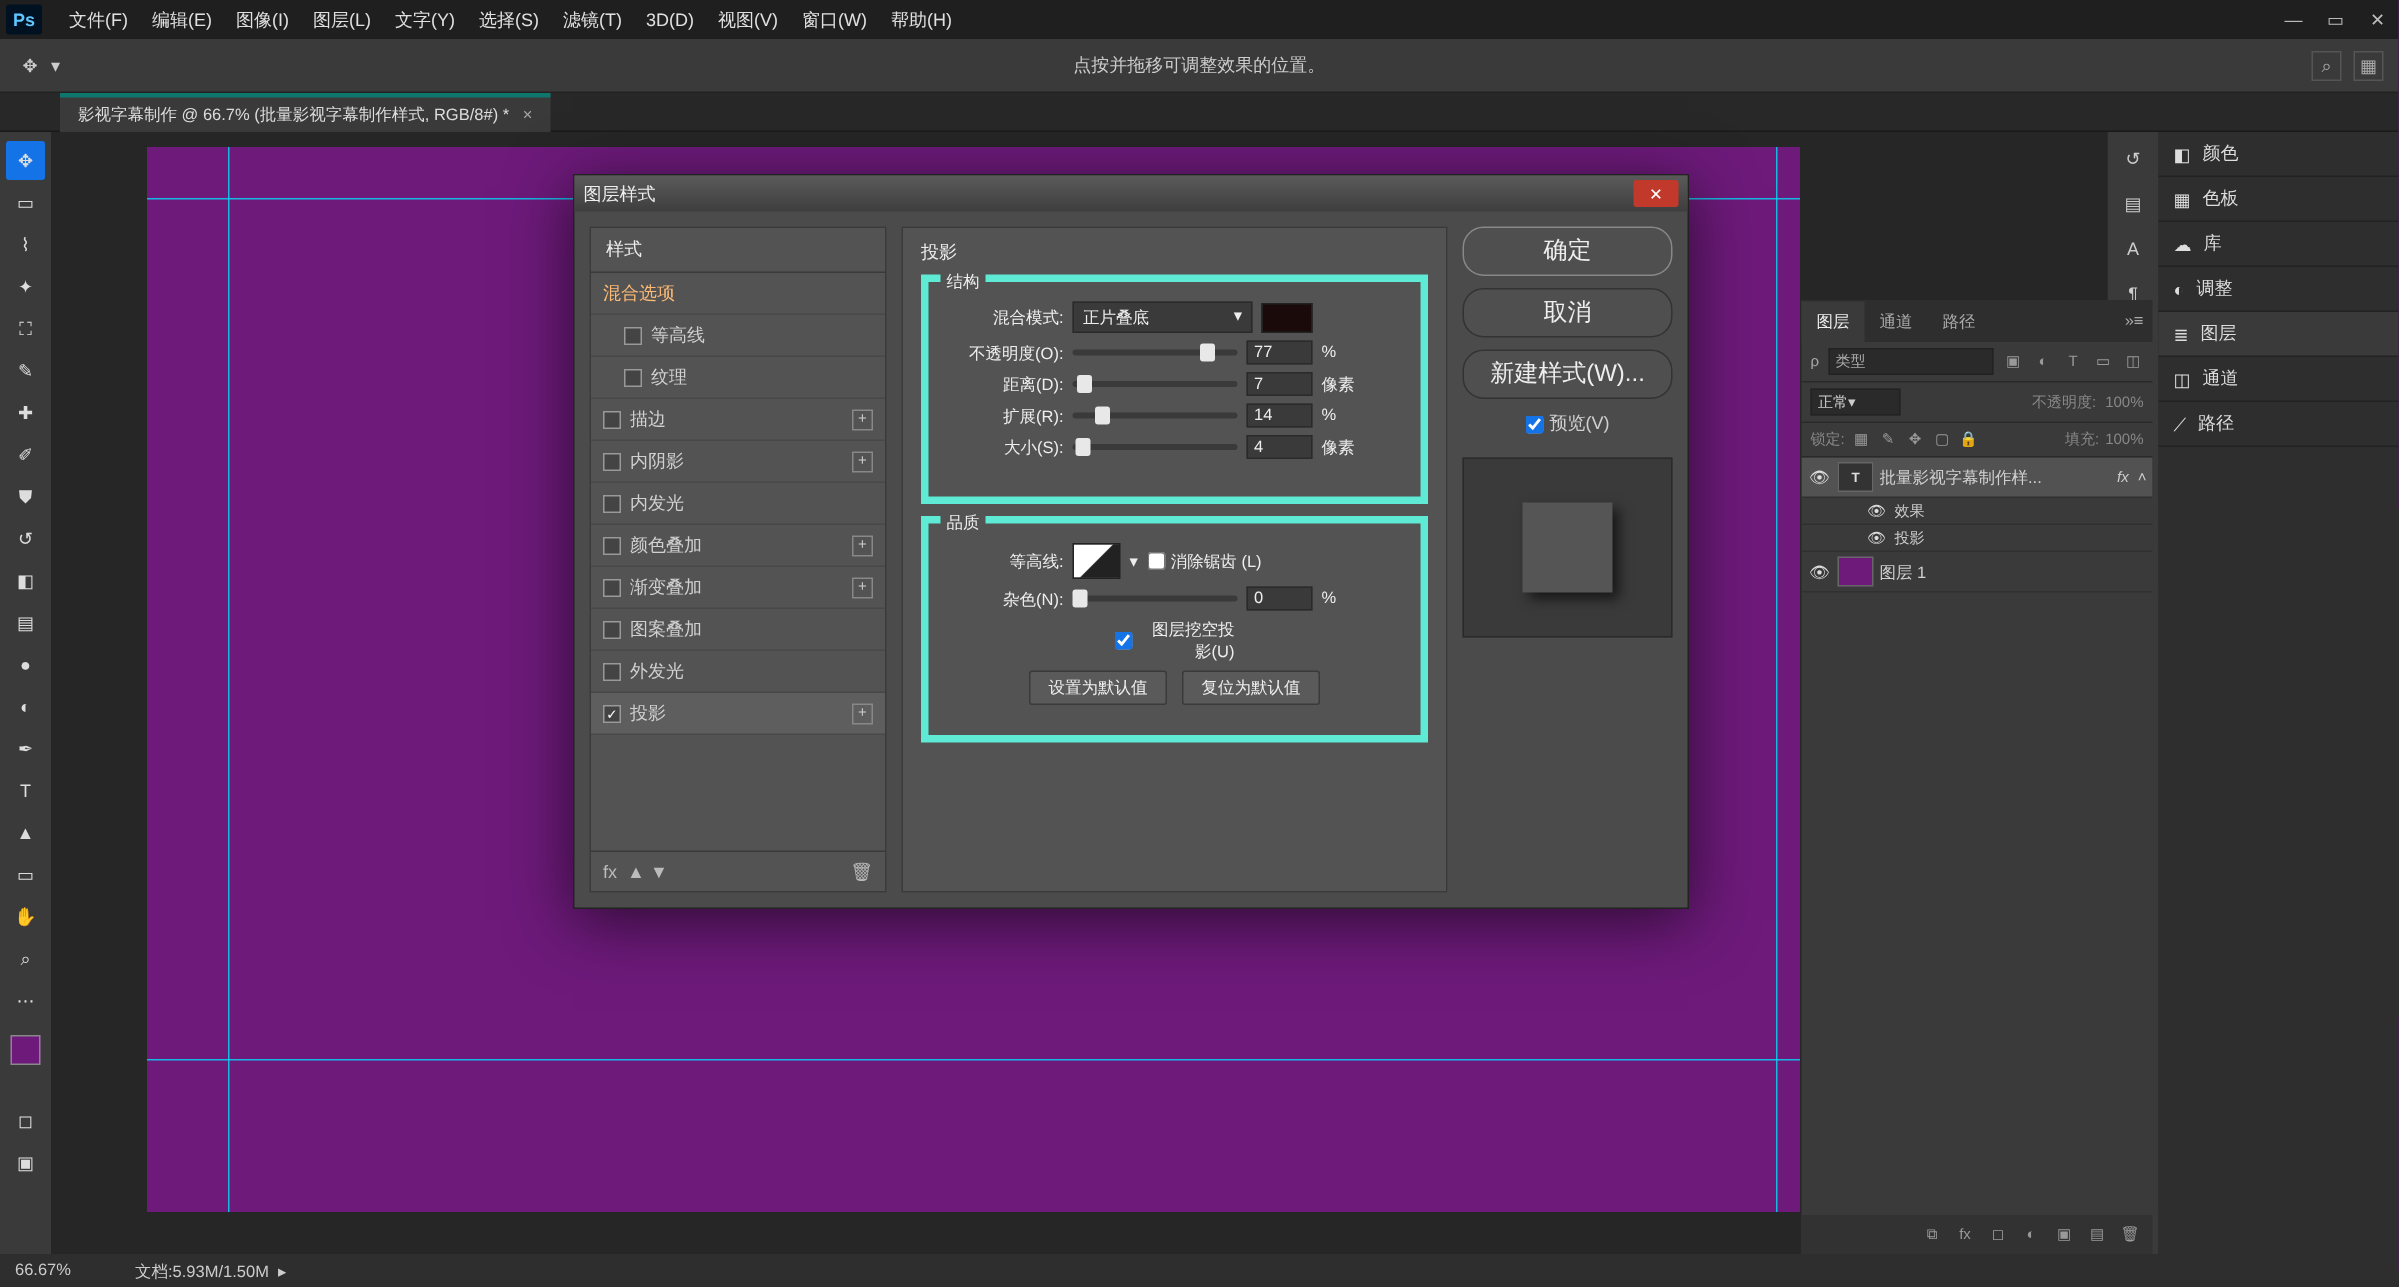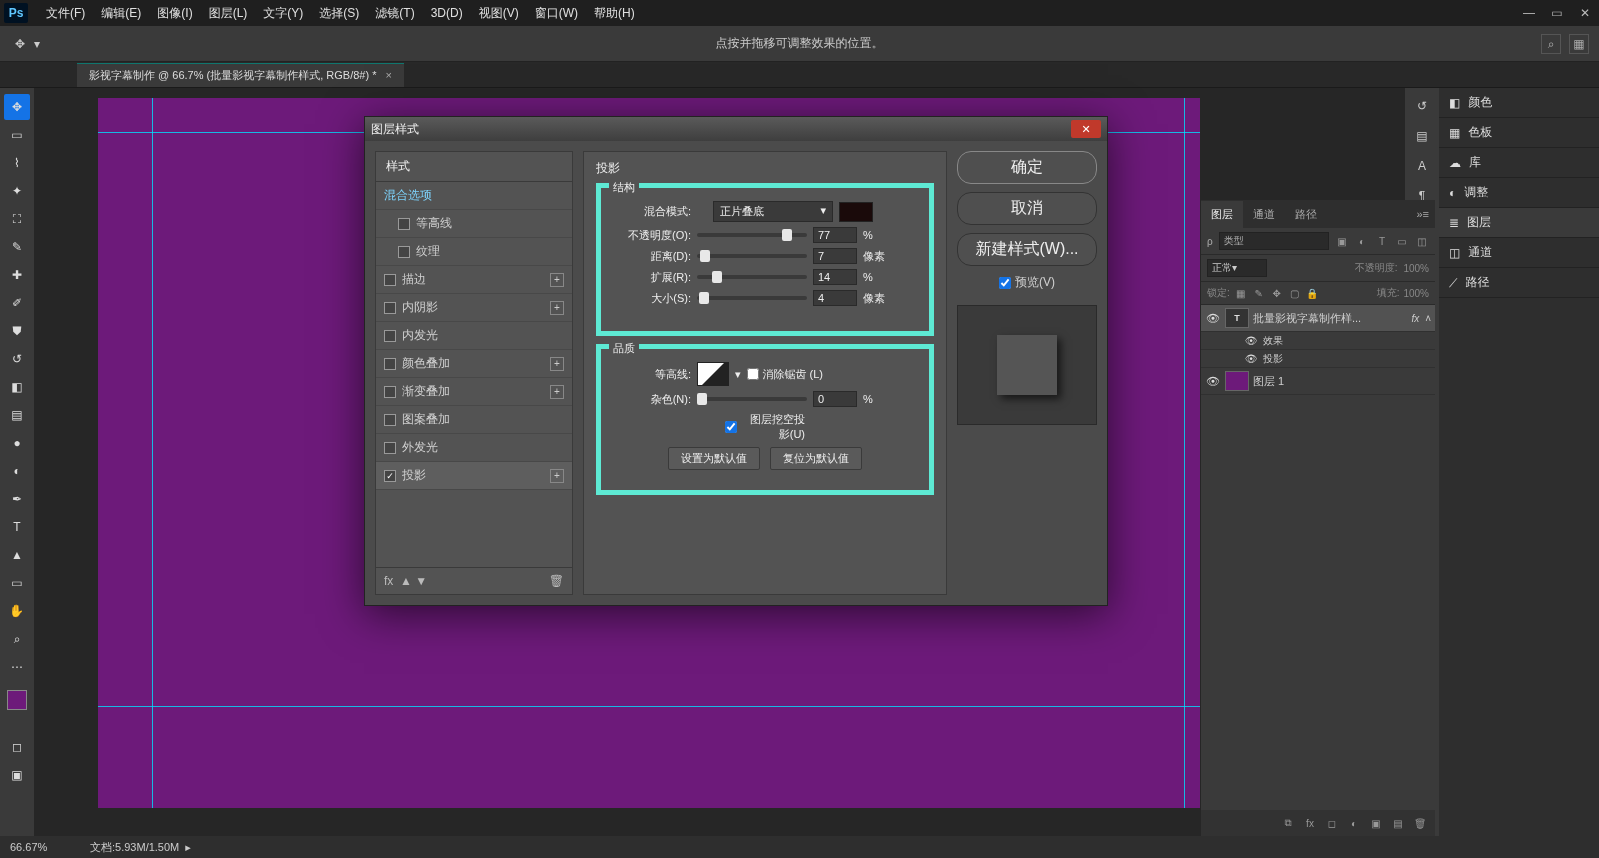--- a/index.html
+++ b/index.html
@@ -8,21 +8,21 @@
 .ps-logo { width: 24px; height: 20px; background: #001122; color: #5fc7ff; font-weight: bold; font-size: 12px; display: flex; align-items: center; justify-content: center; border-radius: 2px; margin-right: 10px; }
 .menu-item { padding: 4px 8px; cursor: pointer; color: #e0e0e0; }
 .win-controls { margin-left: auto; display: flex; }
 .win-btn { width: 24px; height: 18px; display: flex; align-items: center; justify-content: center; color: #bbb; margin: 0 2px; cursor: pointer; }
 .optbar { height: 36px; background: #3a3a3a; border-bottom: 1px solid #222; display: flex; align-items: center; padding: 0 10px; color: #ccc; position: relative; }
 .opt-move { width: 20px; height: 20px; display: flex; align-items: center; justify-content: center; }
 .opt-hint { position: absolute; left: 50%; transform: translateX(-50%); color: #ccc; }
 .opt-right { margin-left: auto; display: flex; gap: 8px; }
 .opt-icon { width: 20px; height: 20px; border: 1px solid #555; display: flex; align-items: center; justify-content: center; color: #aaa; }
 .tabstrip { height: 26px; background: #282828; display: flex; align-items: center; padding-left: 40px; border-bottom: 1px solid #1a1a1a; }
-.doctab { background: #3a3a3a; padding: 4px 12px; font-size: 11px; color: #ddd; border-top: 1px solid #0f766e; position: relative; margin-left: 37px; }
+.doctab { background: #3a3a3a; padding: 4px 12px; font-size: 11px; color: #ddd; border-top: 3px solid #0f766e; position: relative; }
 .doctab .close { margin-left: 6px; color: #aaa; }
 .workspace { position: absolute; top: 88px; left: 0; right: 0; bottom: 22px; display: flex; }
 .toolbar { width: 34px; background: #3a3a3a; display: flex; flex-direction: column; align-items: center; padding-top: 6px; gap: 2px; }
 .tool { width: 26px; height: 26px; display: flex; align-items: center; justify-content: center; color: #ddd; cursor: pointer; border-radius: 2px; }
 .tool.active { background: #1473e6; }
 .color-swatch { width: 20px; height: 20px; border: 1px solid #888; margin-top: 8px; }
 .canvas-area { flex: 1; background: #262626; position: relative; overflow: hidden; }
 .doc-canvas { position: absolute; top: 10px; left: 64px; width: 1102px; height: 710px; background: #6d1a7a; }
 .guide-h { position: absolute; left: 0; right: 0; height: 1px; background: #00e0ff; opacity: 0.8; }
 .guide-v { position: absolute; top: 0; bottom: 0; width: 1px; background: #00e0ff; opacity: 0.8; }
@@ -50,40 +50,40 @@
 .layer-thumb.purple { background: #6d1a7a; }
 .layer-thumb.text-t { background:#333; color:#ddd; font-weight:bold; }
 .layer-name { flex: 1; white-space: nowrap; overflow: hidden; text-overflow: ellipsis; }
 .fx-label { color:#ccc; font-style:italic; font-size:10px; margin-right:2px;}
 .sub-effect { padding-left: 42px; font-size: 10px; color: #ccc; display:flex; align-items:center; gap:4px; border-bottom:1px solid #303030; height:18px;}
 .panel-bottom { height: 26px; background: #323232; display: flex; align-items: center; justify-content: flex-end; gap: 8px; padding: 0 8px; color: #999; }
 .statusbar { position: absolute; bottom: 0; left: 0; right: 0; height: 22px; background: #2e2e2e; display: flex; align-items: center; padding: 0 10px; color: #ccc; font-size: 11px; }
 .statusbar .zoom { width: 60px; }
 .statusbar .docinfo { margin-left: 20px; }
 
-.dialog { position: absolute; top: 116px; left: 364px; width: 744px; height: 490px; background: #4b4b4b; border: 1px solid #222; box-shadow: 0 8px 40px rgba(0,0,0,0.6); display: flex; flex-direction: column; }
+.dialog { position: absolute; top: 116px; left: 382px; width: 744px; height: 490px; background: #4b4b4b; border: 1px solid #222; box-shadow: 0 8px 40px rgba(0,0,0,0.6); display: flex; flex-direction: column; }
 .dlg-title { height: 24px; background: linear-gradient(#5a5a5a,#3e3e3e); display: flex; align-items: center; padding: 0 6px; color: #eee; font-size: 12px; }
 .dlg-close { margin-left: auto; width: 30px; height: 18px; background: #c0392b; color: #fff; display: flex; align-items: center; justify-content: center; border-radius: 2px; font-size: 11px; cursor: pointer; }
 .dlg-body { flex: 1; display: flex; padding: 10px; gap: 10px; }
 .dlg-left { width: 198px; background: #535353; border: 1px solid #3a3a3a; display: flex; flex-direction: column; }
 .dlg-left-head { padding: 6px 10px; border-bottom: 1px solid #3a3a3a; color: #eee; }
 .style-item { display: flex; align-items: center; padding: 5px 8px; gap: 6px; border-bottom: 1px solid #484848; cursor: pointer; }
 .style-item.selected { background: #5e5e5e; }
-.style-item.header { font-weight: normal; color: #7dd3fc; }
+.style-item.header { font-weight: normal; color: #fdba74; }
 .style-item .plus { margin-left: auto; width: 14px; height: 14px; border: 1px solid #888; display: flex; align-items: center; justify-content: center; font-size: 10px; color: #ccc; }
 .style-check { width: 12px; height: 12px; border: 1px solid #999; display: inline-flex; align-items:center; justify-content:center; font-size:9px; background:#444;}
 .style-check.checked::after { content:"✓"; color:#fff; }
 .dlg-left-foot { margin-top: auto; display: flex; align-items: center; padding: 6px 8px; gap: 10px; border-top: 1px solid #3a3a3a; color:#bbb; justify-content:space-between;}
 .dlg-center { flex: 1; background: #535353; border: 1px solid #3a3a3a; padding: 8px 12px; color: #eee; }
 .dlg-center h4 { font-size: 12px; font-weight: normal; margin-bottom: 6px; color:#eee;}
 .fieldset { border: 5px solid #5eead4; padding: 8px 10px 20px; margin-bottom: 8px; position:relative;}
 .fieldset .legend { position:absolute; top:-8px; left:8px; background:#535353; padding:0 4px; font-size:11px;}
 .row { display: flex; align-items: center; gap: 6px; margin: 5px 0; font-size: 11px; }
 .row label { width: 80px; text-align: right; color: #eee; }
-.select-box { background: #3a3a3a; border: 1px solid #2a2a2a; padding: 2px 6px; min-width: 120px; color: #eee; display:flex; justify-content:space-between; margin-left:16px;}
+.select-box { background: #3a3a3a; border: 1px solid #2a2a2a; padding: 2px 6px; min-width: 120px; color: #eee; display:flex; justify-content:space-between; }
 .color-box { width: 34px; height: 20px; background: #1a0a0a; border: 1px solid #222; }
 .slider { flex: 0 0 110px; height: 4px; background: #3a3a3a; position: relative; border-radius:2px;}
 .slider .thumb { position: absolute; top: -4px; width: 10px; height: 12px; background: #e8e8e8; border-radius: 2px; }
 .num-input { width: 44px; background: #3a3a3a; border: 1px solid #2a2a2a; padding: 1px 4px; color: #eee; text-align:left; }
 .num-input.highlighted { background: #1473e6; color: #fff; }
 .unit { color: #eee; font-size: 11px; }
 .angle-dial { width: 28px; height: 28px; border: 1px solid #888; border-radius: 50%; position: relative; }
 .angle-dial::after { content: ""; position: absolute; top: 50%; left: 50%; width: 11px; height: 1px; background: #ddd; transform-origin: left center; transform: rotate(-142deg); }
 .chk { display: inline-flex; align-items: center; gap: 4px; }
 .chk input { width:12px; height:12px; accent-color:#1473e6;}

